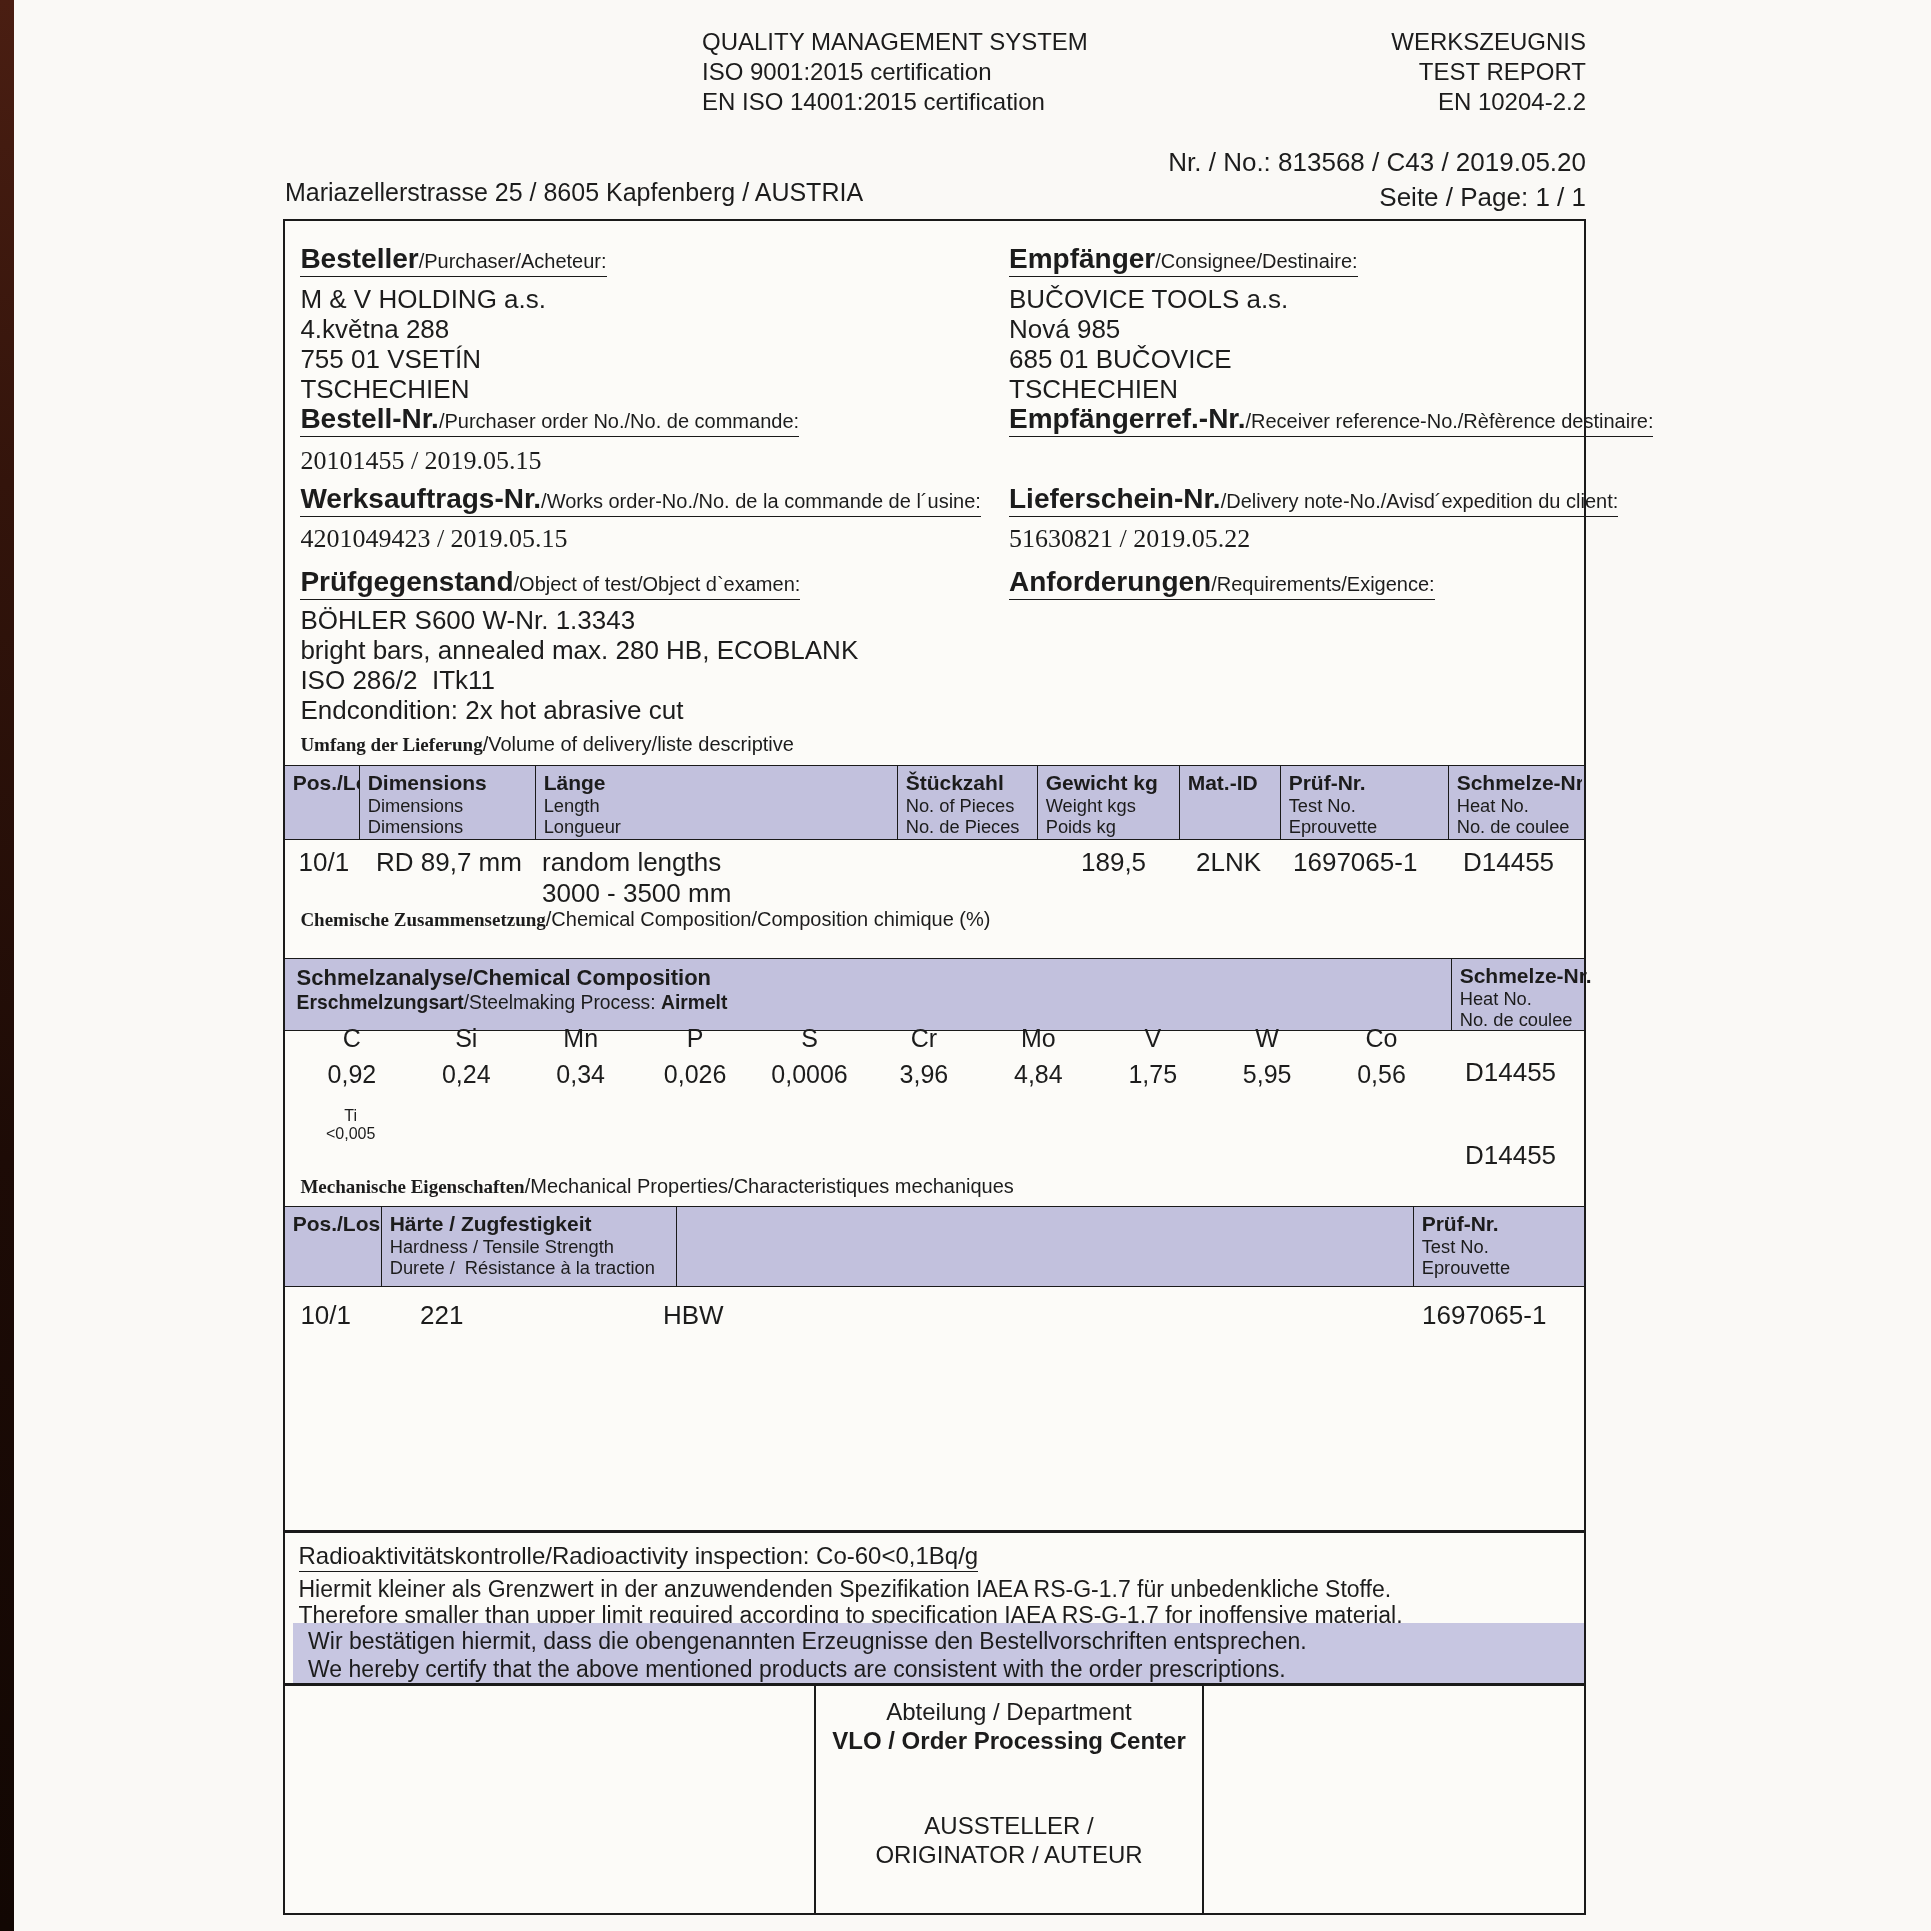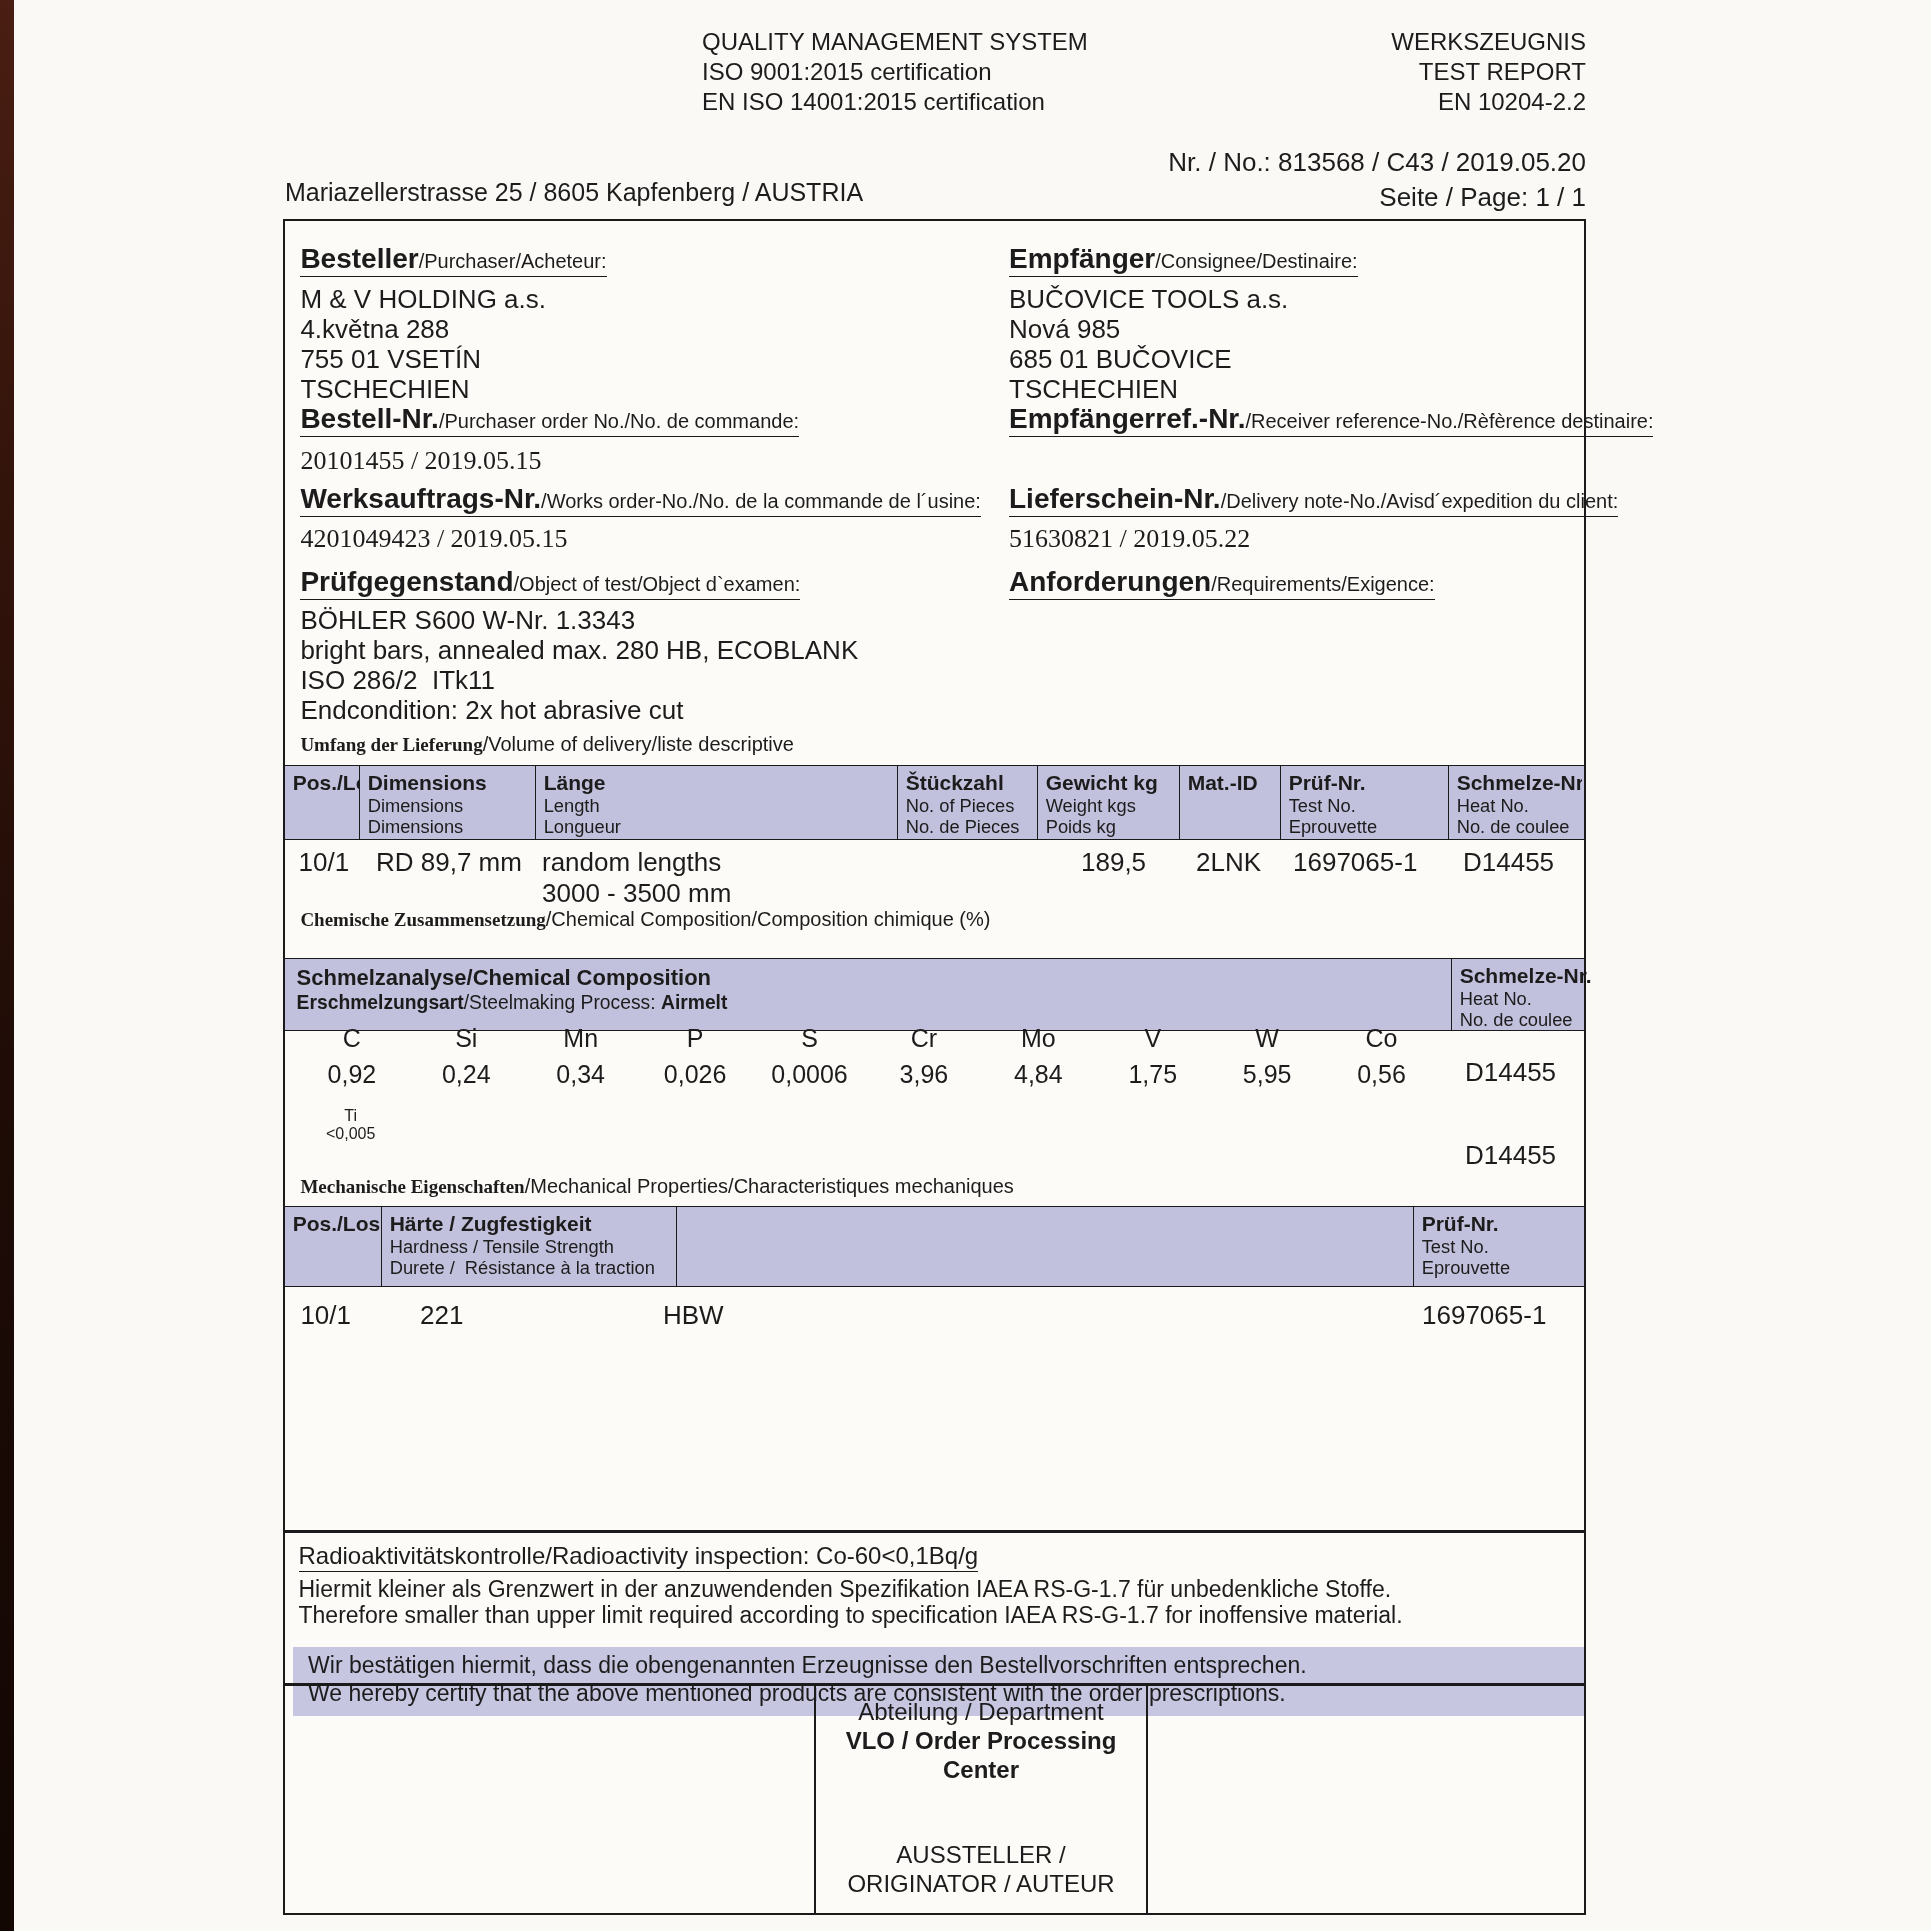--- a/index.html
+++ b/index.html
@@ -62,26 +62,26 @@
     border-top:1.9px solid var(--border);border-bottom:1.9px solid var(--border);}
   .mhead .cell{border-right:1.9px solid var(--border);padding:4.8px 7.7px;}
   .mhead .cell:last-child{border-right:none;}
   .m1{width:97px;}.m2{width:295px;}.m3{flex:1;}.m4{width:170px;}
   
   .sep{left:0;right:0;top:1309px;height:2.9px;background:var(--border);}
   .radio1{left:13.5px;top:1321px;font-size:24px;border-bottom:1.9px solid var(--border);
     display:table;padding-bottom:1px;white-space:pre;}
   .radio2{left:13.5px;top:1355px;font-size:23px;white-space:pre;}
   .radio3{left:13.5px;top:1381px;font-size:23px;white-space:pre;}
-  .cert{left:7.7px;right:0;top:1402px;height:69px;background:var(--certification-band-fill);
-    padding:3.9px 0 0 15.4px;margin-top:24px;}
+  .cert{left:7.7px;right:0;top:1402px;height:60px;background:var(--certification-band-fill);
+    padding:3.9px 0 0 15.4px;}
   .cert div{font-size:23px;line-height:28px;white-space:pre;}
   
   .sig-top{left:0;right:0;top:1462px;height:2.9px;background:var(--border);}
-  .sig-center{left:529px;top:1462px;width:334px;bottom:0;position:absolute;
+  .sig-center{left:529px;top:1462px;width:390px;bottom:0;position:absolute;
     border-left:2.9px solid var(--border);border-right:2.9px solid var(--border);
     text-align:center;padding-top:13.5px;}
   .sig-center div{font-size:24px;line-height:29px;}
   .sig-bold{font-weight:bold;}
   .sig-gap{height:56px;}
 </style>
 </head>
 <body>
 
 <div class="page">

